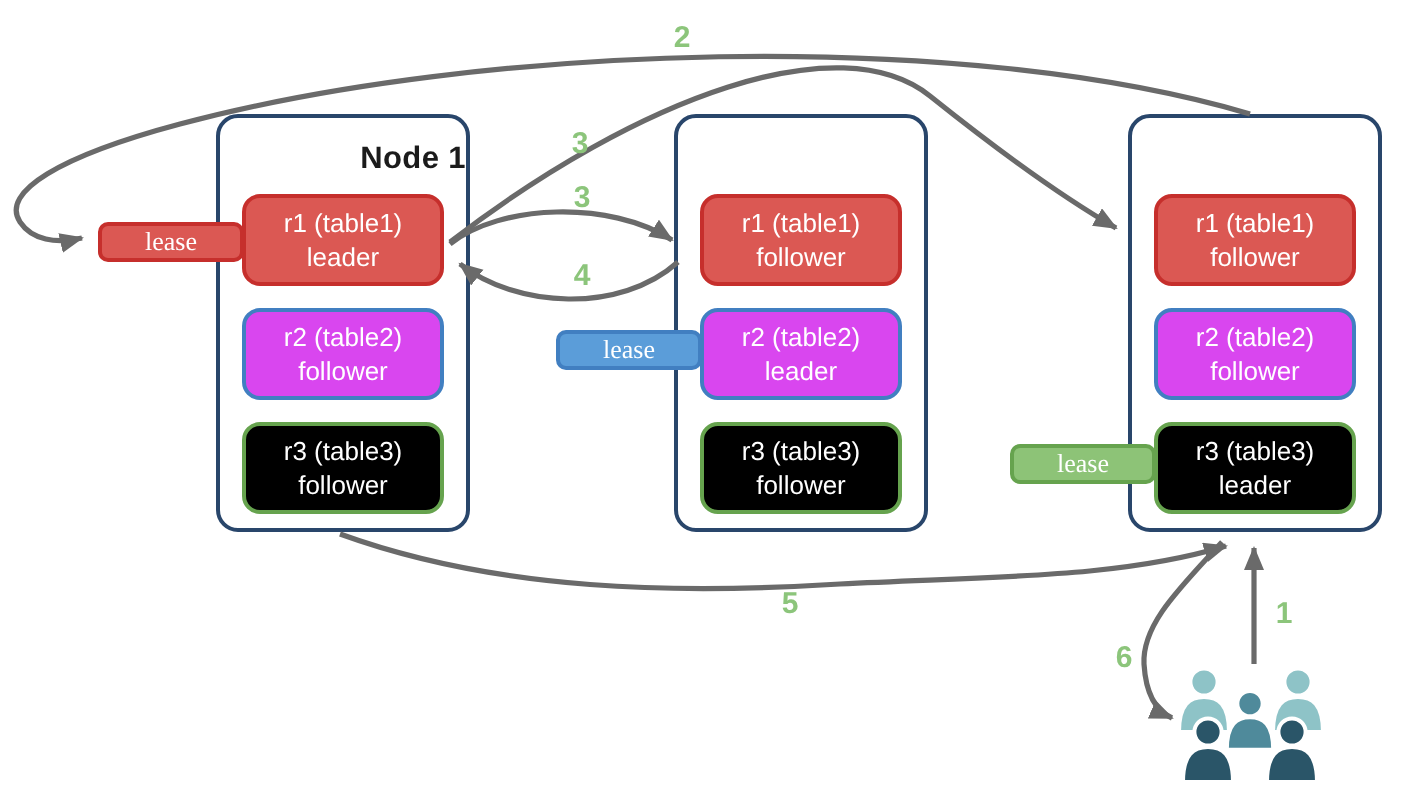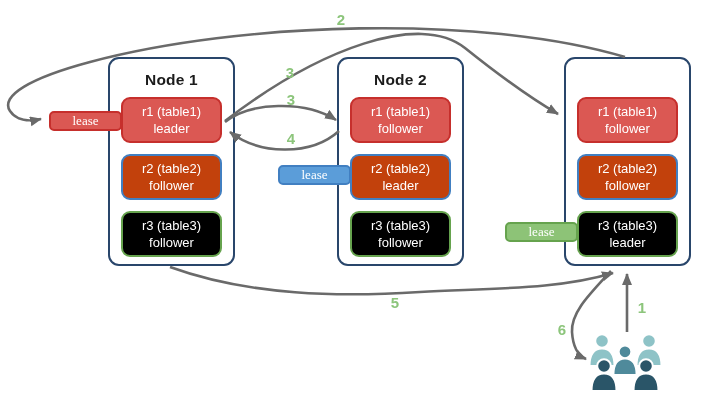--- a/index.html
+++ b/index.html
@@ -6,32 +6,32 @@
   .canvas {
     position:relative; width:704px; height:405px; background:#ffffff;
     font-family:"Liberation Sans", sans-serif; overflow:hidden;
   }
   .node {
     position:absolute; top:57px; width:127px; height:209px;
     background:#ffffff; border:2px solid #29466b; border-radius:11px;
     box-sizing:border-box;
   }
   .node-title {
-    text-align:center; margin-top:12px; font-weight:bold;
+    text-align:right; margin-top:12px; font-weight:bold;
     font-size:15.5px; color:#1b1b1b; letter-spacing:.2px;
   }
   .range {
     position:absolute; left:11px; width:101px; height:46px;
     border-radius:9px; box-sizing:border-box; color:#ffffff;
     font-size:13px; text-align:center; display:flex; flex-direction:column;
     justify-content:center; line-height:1.32;
   }
   .range span { display:block; }
   .range.red   { background:#db5853; border:2px solid #c62f2c; top:38px; }
-  .range.blue  { background:#c2410c; border:2px solid #417fc1; top:95px; }
+  .range.blue  { background:#d946ef; border:2px solid #417fc1; top:95px; }
   .range.green { background:#000000; border:2px solid #66a34e; top:152px; }
   .lease {
     position:absolute; width:73px; height:20px; border-radius:5px;
     color:#ffffff; font-size:13px; box-sizing:border-box;
     display:flex; align-items:center; justify-content:center;font-family:Liberation Serif, serif;
   }
   .lease.red   { left:49px;  top:111px; background:#db5853; border:2px solid #c62f2c; }
   .lease.blue  { left:278px; top:165px; background:#5b9dd9; border:2px solid #417fc1; }
   .lease.green { left:505px; top:222px; background:#8dc377; border:2px solid #66a34e; }
   .step {
@@ -57,21 +57,20 @@
       <span>r2 (table2)</span>
       <span>follower</span>
     </div>
     <div class="range green">
       <span>r3 (table3)</span>
       <span>follower</span>
     </div>
   </div>
 
   <div class="node" style="left:337px">
-    <div class="node-title">Node 2</div>
     <div class="range red">
       <span>r1 (table1)</span>
       <span>follower</span>
     </div>
     <div class="range blue">
       <span>r2 (table2)</span>
       <span>leader</span>
     </div>
     <div class="range green">
       <span>r3 (table3)</span>

